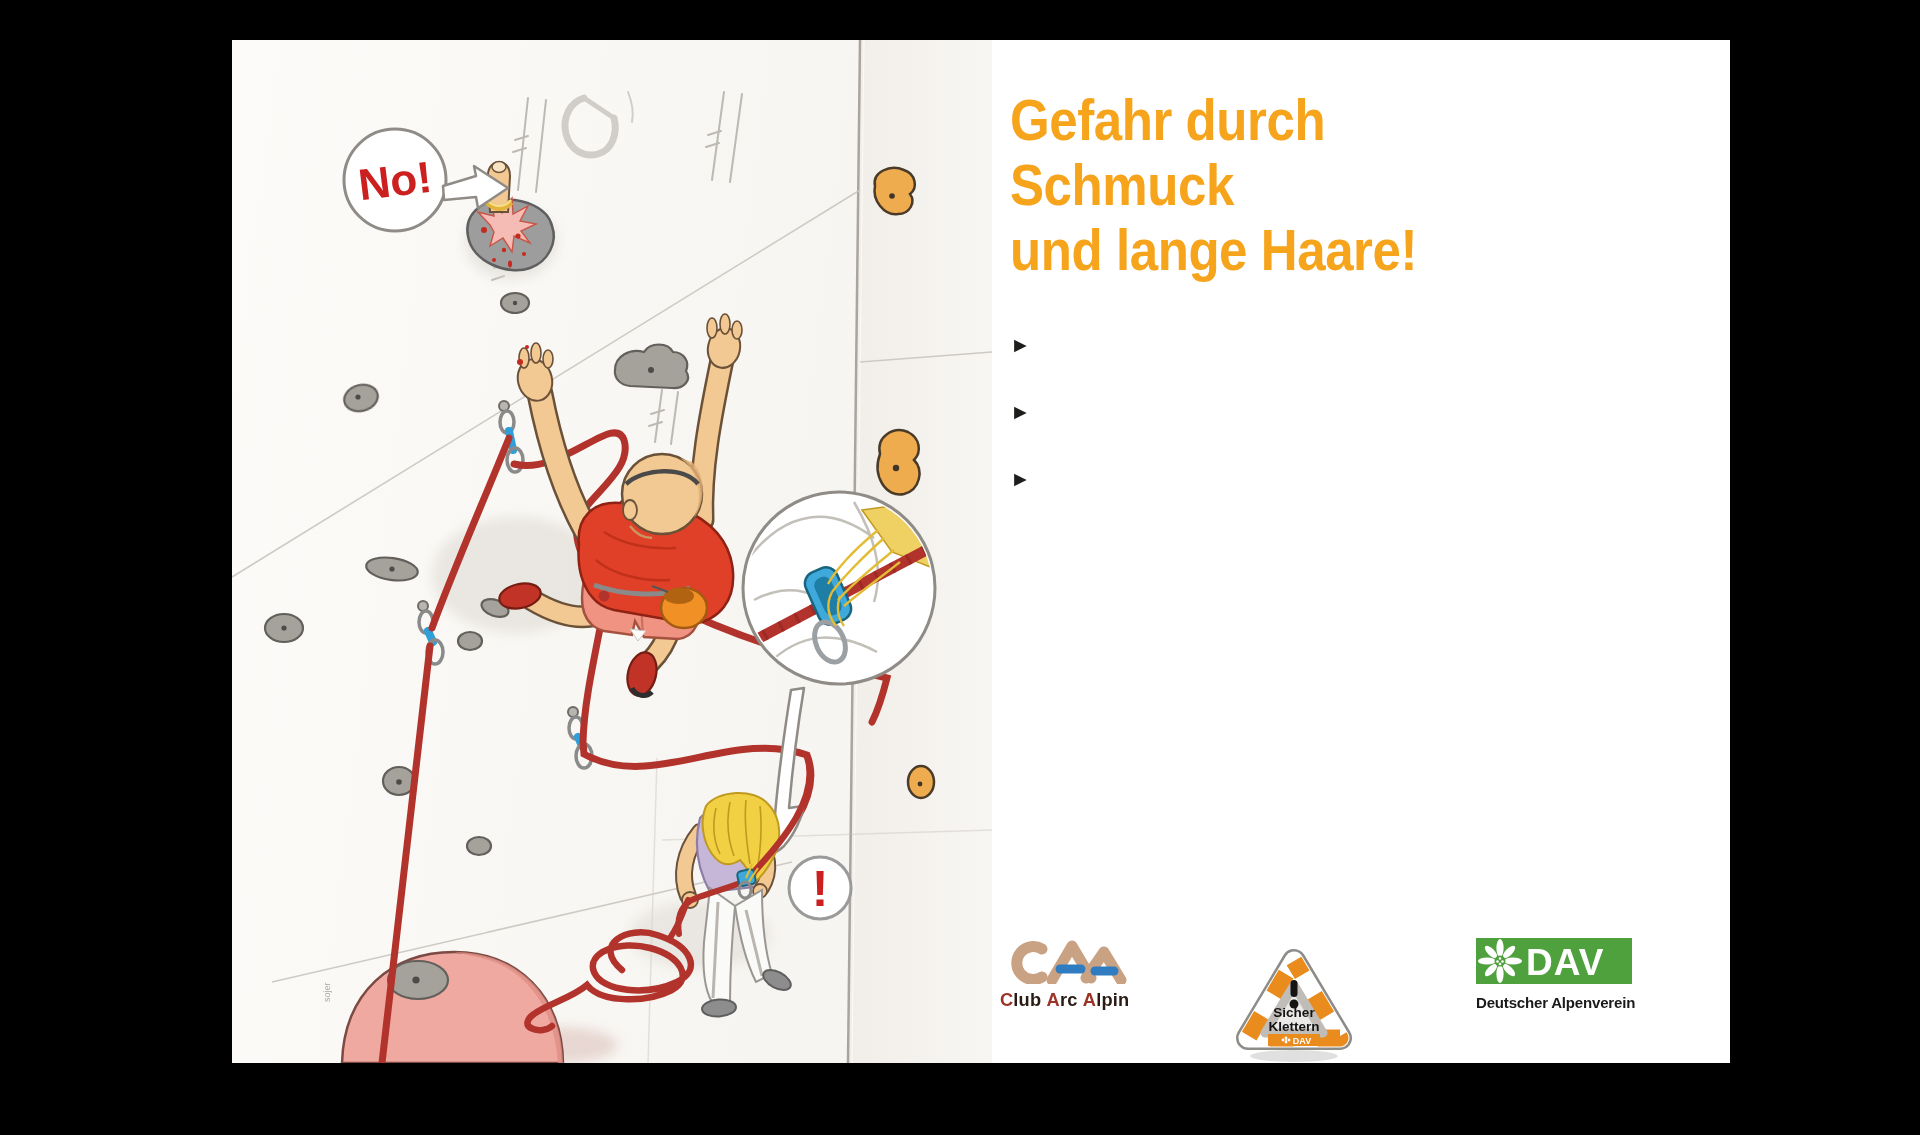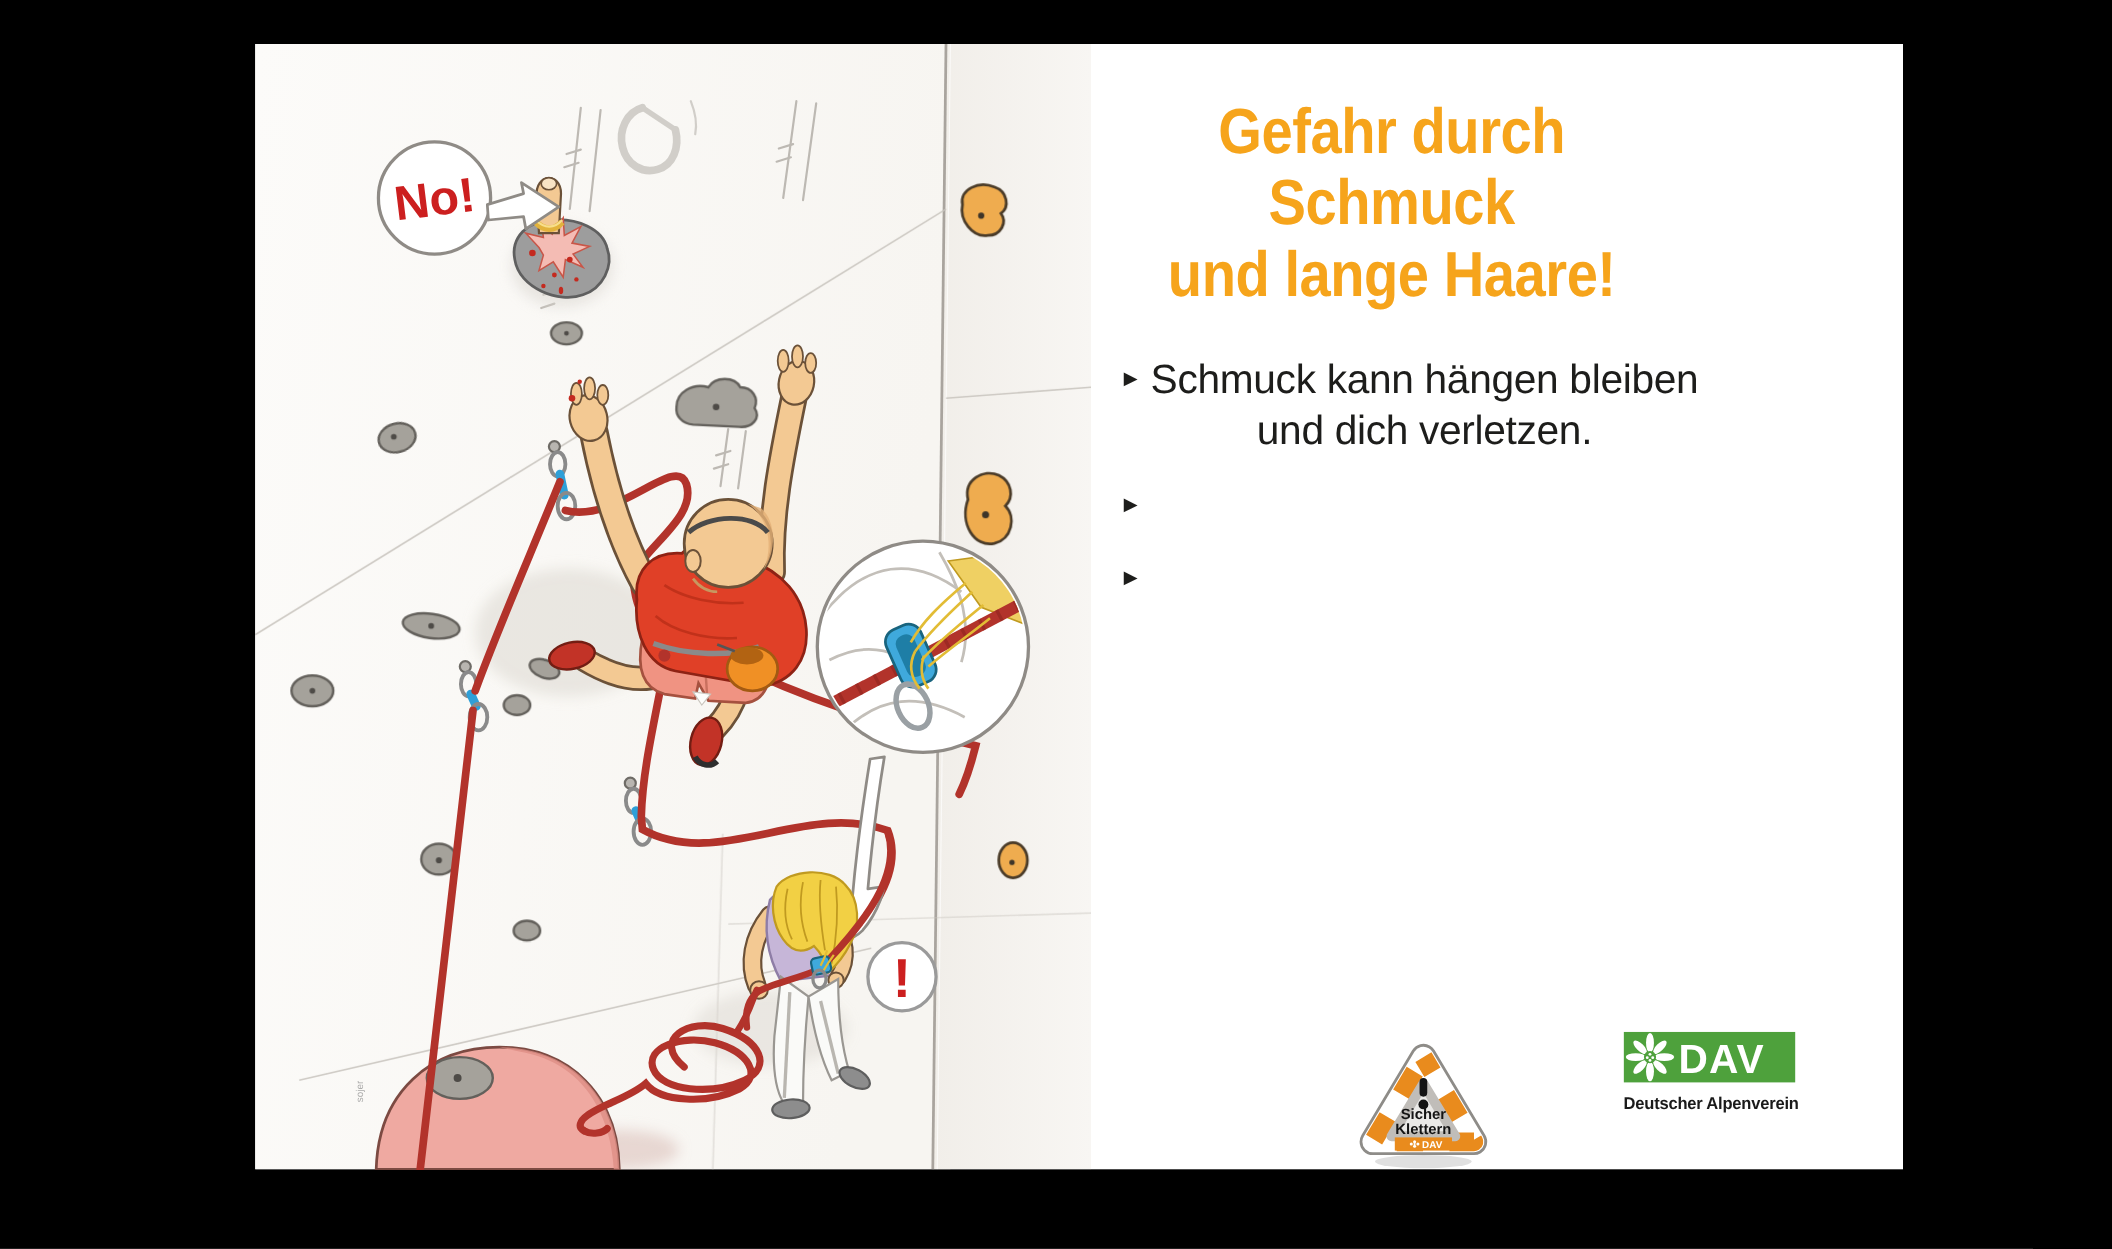--- a/index.html
+++ b/index.html
@@ -1,20 +1,20 @@
 <!DOCTYPE html>
 <html><head>
 <meta charset="utf-8">
 <style>
   html,body{margin:0;padding:0;background:#000;width:1920px;height:1135px;overflow:hidden;
     font-family:"Liberation Sans",sans-serif;}
   .stage{position:absolute;left:0;top:0;width:1920px;height:1135px;background:#000;}
   .panel{position:absolute;left:232px;top:40px;width:1498px;height:1023px;background:#ffffff;}
   .illu{position:absolute;left:0;top:0;width:760px;height:1023px;}
-  .textcol{position:absolute;left:778px;top:48px;width:580px;text-align:center;}
+  .textcol{position:absolute;left:778px;top:48px;width:580px;}
   h1.title{margin:0;color:#F6A41B;font-size:58px;line-height:1.12;font-weight:bold;
     white-space:pre-line;transform:scaleX(0.88);transform-origin:left top;letter-spacing:-0.5px;}
   ul.bullets{list-style:none;margin:38px 0 0 0;padding:0;}
   ul.bullets li{display:flex;align-items:flex-start;margin-bottom:20px;color:#1d1d1b;}
   .bullet-marker{flex:0 0 36px;font-size:21px;line-height:47px;color:#1d1d1b;}
   .bullet-text{font-size:37px;line-height:47px;white-space:pre-line;letter-spacing:-0.3px;}
   .logo-caa{position:absolute;left:768px;top:896px;width:130px;}
   .caa-text{font-size:19px;font-weight:bold;color:#2A1C15;letter-spacing:0.2px;margin-top:1px;
     white-space:nowrap;transform:scaleX(0.96);transform-origin:left top;}
   .caa-text b{color:#9C3327;font-weight:bold;}
@@ -321,32 +321,46 @@
 
     <text x="98" y="962" transform="rotate(-90 98 962)" font-size="9" fill="#9A9A9A" opacity="0.85">sojer</text>
   </svg>
 
   <div class="textcol">
     <h1 class="title">Gefahr durch Schmuck
 und lange Haare!</h1>
     <ul class="bullets">
       <li>
         <span class="bullet-marker">►</span>
-        <span class="bullet-text">Schmuck kann hängen bleiben
-und dich verletzen.</span>
       </li>
       <li>
         <span class="bullet-marker">►</span>
       </li>
       <li>
         <span class="bullet-marker">►</span>
       </li>
     </ul>
   </div>
 
+  <div class="logo-caa">
+    <svg width="130" height="48" viewBox="0 0 130 48">
+      <g fill="none" stroke="#C9A284" stroke-width="11" stroke-linecap="round" stroke-linejoin="round">
+        <path d="M42,13 A16.5,16.5 0 1 0 42,41"></path>
+        <path d="M52,44 L72,10 L91,42"></path>
+        <path d="M86,42 L104,16 L121,44"></path>
+      </g>
+      <g stroke="#2F7CC0" stroke-width="9" stroke-linecap="round">
+        <line x1="60" y1="33" x2="81" y2="33"></line>
+        <line x1="95" y1="35" x2="114" y2="35"></line>
+      </g>
+    </svg>
+    <div class="caa-text">
+      <b>C</b><span>lub</span>&nbsp;<b>A</b><span>rc</span>&nbsp;<b>A</b><span>lpin</span>
+    </div>
+  </div>
 
   <div class="logo-badge">
     <svg width="128" height="122" viewBox="0 0 128 122">
       <ellipse cx="64" cy="112" rx="44" ry="6" fill="#000" opacity="0.12"></ellipse>
       <g stroke-linejoin="round">
         <path d="M64,17 L110,94 L18,94 Z" fill="#ffffff" stroke="#8E8C88" stroke-width="24"></path>
         <path d="M64,17 L110,94 L18,94 Z" fill="#ffffff" stroke="#ffffff" stroke-width="19"></path>
         <path d="M64,17 L110,94 L18,94 Z" fill="none" stroke="#E98B1D" stroke-width="17" stroke-dasharray="24 24" stroke-dashoffset="8"></path>
         <path d="M64,41 L93,89 L35,89 Z" fill="#EAE9E7" stroke="#C0BDB9" stroke-width="9"></path>
       </g>

